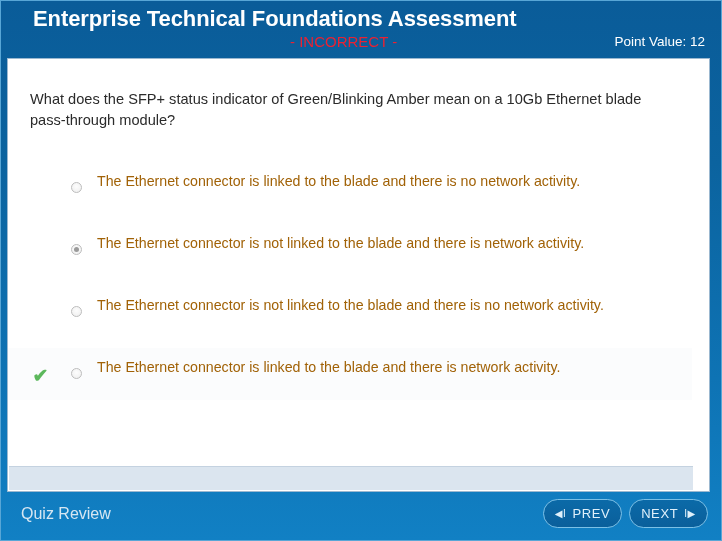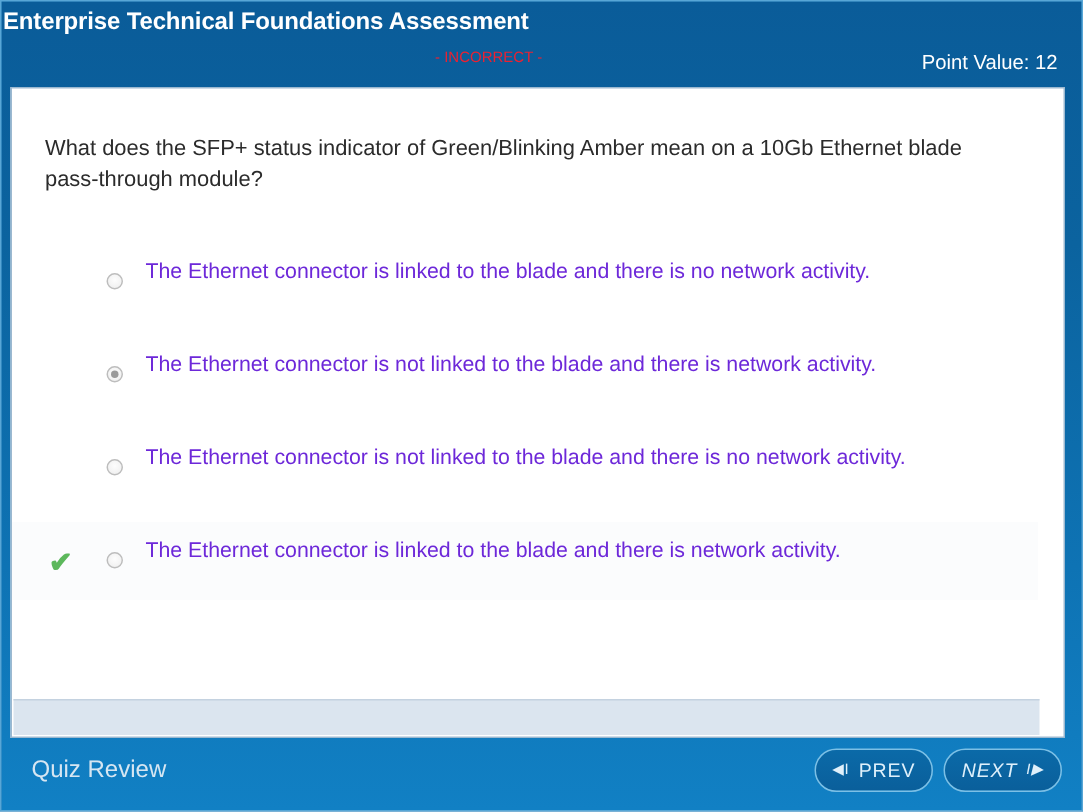--- a/index.html
+++ b/index.html
@@ -26,41 +26,41 @@
 
   
   #header {
     position: absolute;
     left: 0; top: 0;
     width: 720px;
     height: 55px;
   }
   #quiz-title {
     position: absolute;
-    left: 1px;
+    left: 32px;
     top: 5px;
-    font-size: 16px;
+    font-size: 22px;
     font-weight: bold;
     color: #ffffff;
     letter-spacing: -0.1px;
     white-space: nowrap;
   }
   #question-counter {
     position: absolute;
     left: 21px;
     top: 33px;
     font-size: 13.5px;
     color: #e4eef6;
     white-space: nowrap;
   }
   #result-status {
     position: absolute;
     left: 289px;
     top: 32px;
-    font-size: 10px;
+    font-size: 15px;
     color: #ea2232;
     white-space: nowrap;
   }
   #point-value {
     position: absolute;
     right: 16px;
     top: 33px;
     font-size: 13.5px;
     color: #ffffff;
     white-space: nowrap;
@@ -139,21 +139,21 @@
     height: 5px;
     border-radius: 50%;
     background: #9a9a9a;
   }
 
   .option-text {
     margin-left: 89px;
     width: 575px;
     font-size: 14.2px;
     line-height: 21px;
-    color: #6d28d9;
+    color: #a16207;
   }
 
   
   #options-list .option-row:nth-child(1) { height: 62px; }
   #options-list .option-row:nth-child(2) { height: 62px; }
   #options-list .option-row:nth-child(3) { height: 62px; }
   #options-list .option-row:nth-child(4) { height: 52px; }
 
   
   #panel-footer-strip {
@@ -202,21 +202,20 @@
     cursor: pointer;
     user-select: none;
   }
   #prev-button {
     left: 542px;
     width: 79px;
   }
   #next-button {
     left: 628px;
     width: 79px;
-    font-style: italic;
   }
   .nav-btn .glyph {
     font-size: 10px;
     line-height: 1;
     color: #dff0fb;
   }
 </style>
 </head>
 <body>
 

